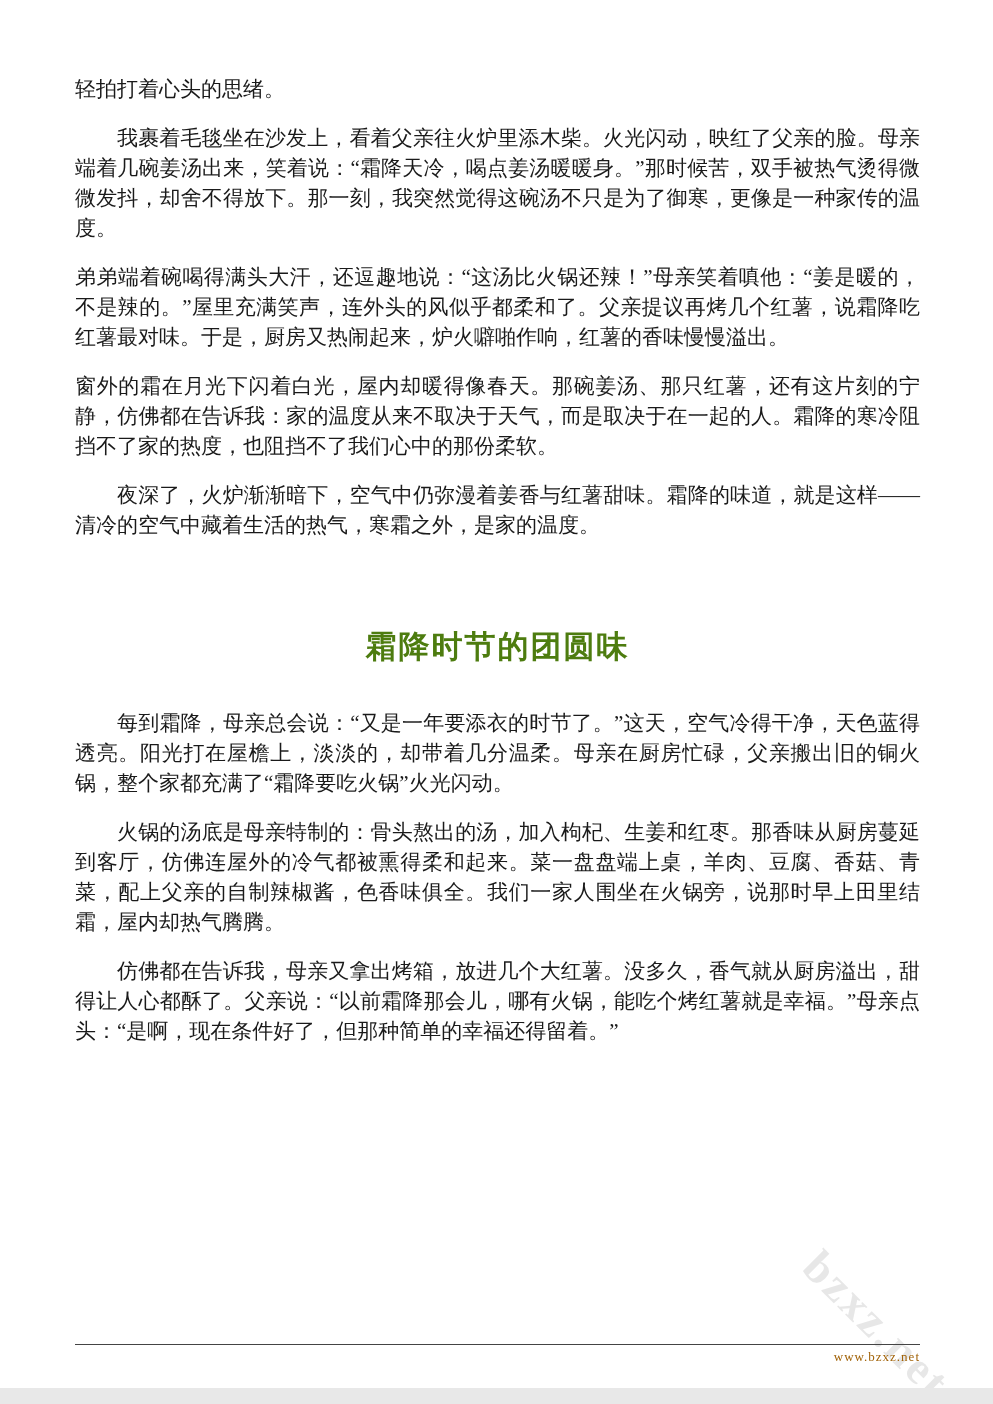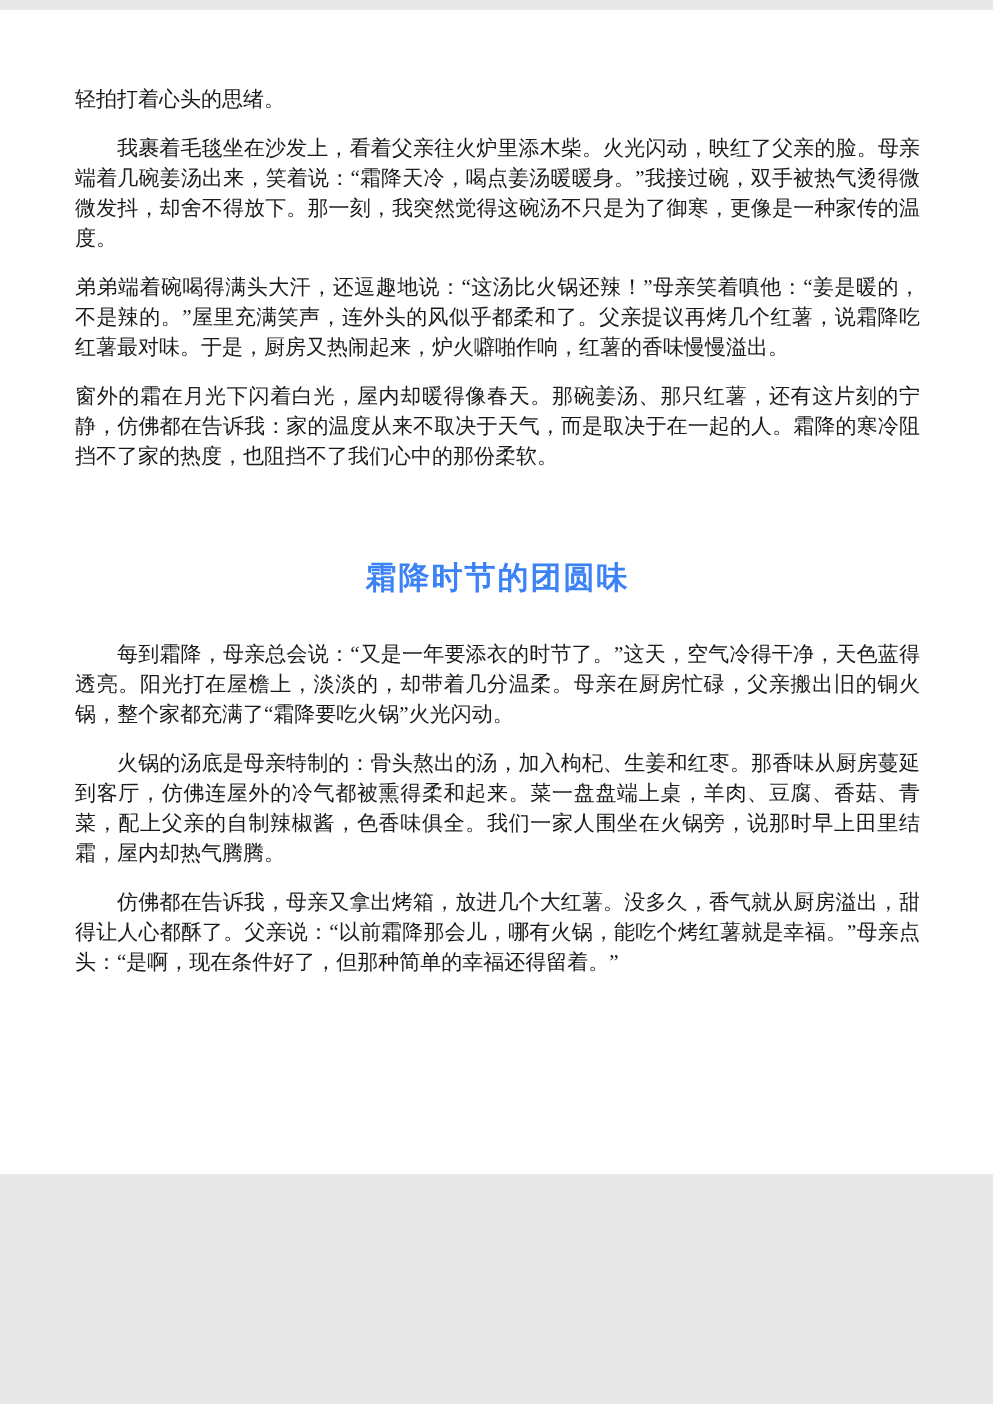--- a/index.html
+++ b/index.html
@@ -3,22 +3,22 @@
 <meta charset="utf-8">
 <style>
   html, body {
     margin: 0;
     padding: 0;
     background: #e8e8e8;
   }
   .page {
     position: relative;
     width: 993px;
-    height: 1164px;
-    margin: 10px auto;
+    height: 1388px;
+    margin: 0 auto;
     background: #ffffff;
     overflow: hidden;
     font-family: "Liberation Serif", "DejaVu Serif", serif;
     color: #1a1a1a;
   }
   .content {
     position: absolute;
     left: 75px;
     top: 74px;
     width: 845px;
@@ -33,21 +33,21 @@
   }
   .para.indent {
     text-indent: 2em;
   }
   .essay-title {
     margin: 86px 0 40px 0;
     text-align: center;
     font-size: 31px;
     font-weight: bold;
     letter-spacing: 2px;
-    color: #3b82f6;
+    color: #4d7c0f;
   }
   .footer-rule {
     position: absolute;
     left: 75px;
     right: 73px;
     top: 1344px;
     border-top: 1.5px solid #444;
     height: 0;
   }
   .footer-url {
@@ -74,23 +74,24 @@
   }
 </style>
 </head>
 <body>
 
 <div class="page">
 
   <div class="content">
 
     <p class="para">轻拍打着心头的思绪。</p>
-    <p class="para indent">我裹着毛毯坐在沙发上，看着父亲往火炉里添木柴。火光闪动，映红了父亲的脸。母亲端着几碗姜汤出来，笑着说：“霜降天冷，喝点姜汤暖暖身。”我接过碗，双手被热气烫得微微发抖，却舍不得放下。那一刻，我突然觉得这碗汤不只是为了御寒，更像是一种家传的温度。</p>
+    <p class="para indent">我裹着毛毯坐在沙发上，看着父亲往火炉里添木柴。火光闪动，映红了父亲的脸。母亲端着几碗姜汤出来，笑着说：“霜降天冷，喝点姜汤暖暖身。”那时候苦，双手被热气烫得微微发抖，却舍不得放下。那一刻，我突然觉得这碗汤不只是为了御寒，更像是一种家传的温度。</p>
     <p class="para">弟弟端着碗喝得满头大汗，还逗趣地说：“这汤比火锅还辣！”母亲笑着嗔他：“姜是暖的，不是辣的。”屋里充满笑声，连外头的风似乎都柔和了。父亲提议再烤几个红薯，说霜降吃红薯最对味。于是，厨房又热闹起来，炉火噼啪作响，红薯的香味慢慢溢出。</p>
     <p class="para">窗外的霜在月光下闪着白光，屋内却暖得像春天。那碗姜汤、那只红薯，还有这片刻的宁静，仿佛都在告诉我：家的温度从来不取决于天气，而是取决于在一起的人。霜降的寒冷阻挡不了家的热度，也阻挡不了我们心中的那份柔软。</p>
+    <p class="para indent">夜深了，火炉渐渐暗下，空气中仍弥漫着姜香与红薯甜味。霜降的味道，就是这样——清冷的空气中藏着生活的热气，寒霜之外，是家的温度。</p>
 
     <h1 class="essay-title">霜降时节的团圆味</h1>
 
     <p class="para indent">每到霜降，母亲总会说：“又是一年要添衣的时节了。”这天，空气冷得干净，天色蓝得透亮。阳光打在屋檐上，淡淡的，却带着几分温柔。母亲在厨房忙碌，父亲搬出旧的铜火锅，整个家都充满了“霜降要吃火锅”火光闪动。</p>
     <p class="para indent">火锅的汤底是母亲特制的：骨头熬出的汤，加入枸杞、生姜和红枣。那香味从厨房蔓延到客厅，仿佛连屋外的冷气都被熏得柔和起来。菜一盘盘端上桌，羊肉、豆腐、香菇、青菜，配上父亲的自制辣椒酱，色香味俱全。我们一家人围坐在火锅旁，说那时早上田里结霜，屋内却热气腾腾。</p>
     <p class="para indent">仿佛都在告诉我，母亲又拿出烤箱，放进几个大红薯。没多久，香气就从厨房溢出，甜得让人心都酥了。父亲说：“以前霜降那会儿，哪有火锅，能吃个烤红薯就是幸福。”母亲点头：“是啊，现在条件好了，但那种简单的幸福还得留着。”</p>
 
   </div>
 
   <div class="watermark">bzxz.net</div>

